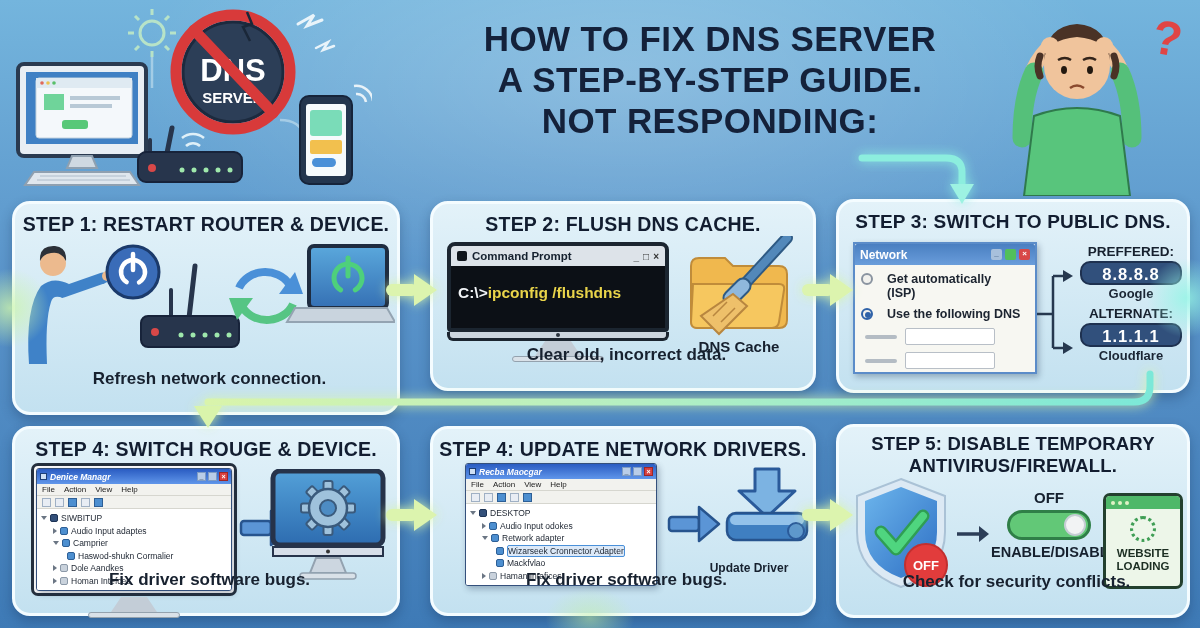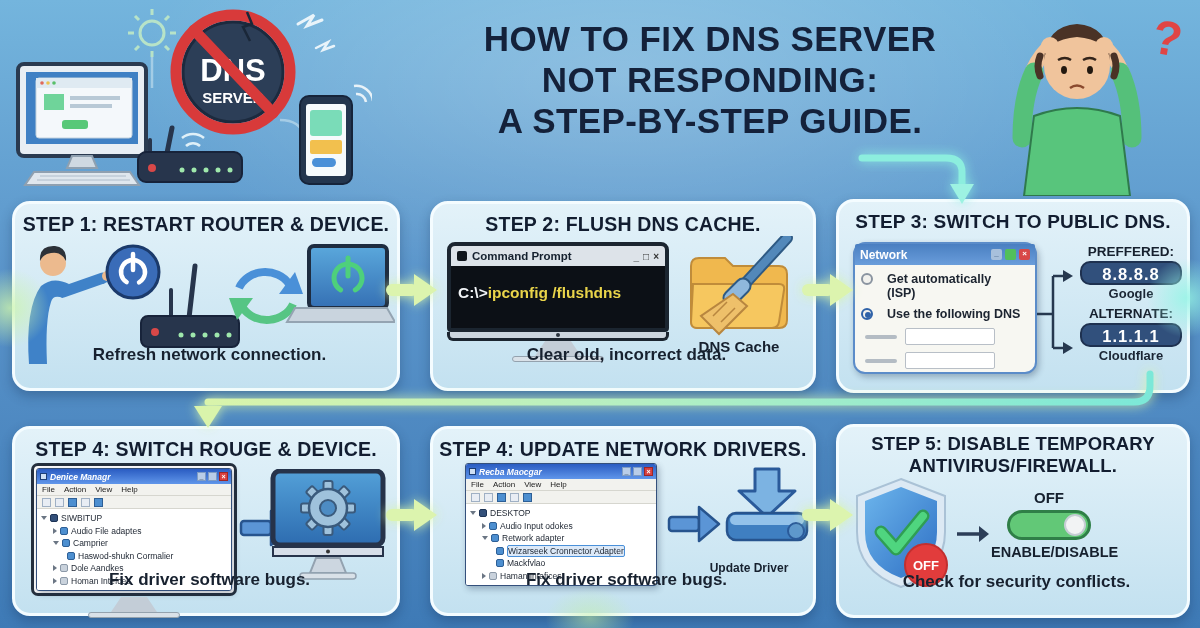--- a/index.html
+++ b/index.html
@@ -30,21 +30,21 @@
   .cmd-btns{font-size:10px;font-weight:700;color:#333;display:flex;gap:4px;}
   .cmd-body{height:62px;padding:18px 7px 0;font-size:15.5px;font-weight:700;white-space:nowrap;}
   .cmd-prompt{color:#f2f5f8;}
   .cmd-cmd{color:#e9d44a;}
   .mon-chin{height:9px;background:#ccd6df;border:3px solid #1b2530;border-top:none;border-radius:0 0 6px 6px;position:relative;}
   .mon-chin i{position:absolute;left:50%;top:1px;width:4px;height:4px;margin-left:-2px;background:#2a333e;border-radius:50%;}
   .mon-stand{width:46px;height:15px;margin:0 auto;background:#c3cdd7;clip-path:polygon(22% 0,78% 0,100% 100%,0 100%);}
   .mon-base{width:92px;height:6px;margin:0 auto;background:#d9e1e8;border:1.5px solid #94a2ae;border-radius:4px;}
   .dns-cache-label{position:absolute;left:246px;top:134px;width:120px;text-align:center;font-size:15px;font-weight:800;color:#16202e;}
   
-  .net-dialog{position:absolute;left:14px;top:40px;width:184px;height:132px;border:2px solid #5b8cc9;border-radius:12px;
+  .net-dialog{position:absolute;left:14px;top:40px;width:184px;height:132px;border:2px solid #5b8cc9;border-radius:0;
     background:#f7f7f2;box-shadow:2px 3px 6px rgba(20,40,70,.3);}
   .net-titlebar{height:21px;background:linear-gradient(180deg,#4a7fc1,#699ddb);display:flex;align-items:center;padding:0 5px;border-radius:2px 2px 0 0;}
   .net-title{color:#fff;font-size:12px;font-weight:700;flex:1;}
   .net-btns{display:flex;gap:3px;}
   .net-btn{width:11px;height:11px;border-radius:2px;font-size:8px;line-height:10px;text-align:center;color:#fff;font-weight:700;}
   .net-btn.min{background:#a8c0dc;color:#2c4precision;color:#2c4a6e;}
   .net-btn.max{background:#52c05a;}
   .net-btn.close{background:#d84848;}
   .net-body{padding:7px 6px 0;}
   .radio-row{display:flex;align-items:flex-start;gap:6px;}
@@ -95,22 +95,22 @@
   .spinner{width:26px;height:26px;margin:7px auto 5px;border:3.5px dotted #3f9e55;border-radius:50%;}
   .web-text{text-align:center;font-size:11.5px;line-height:13px;font-weight:800;color:#1c2e22;}
 </style>
 </head>
 <body>
 
 <div class="canvas">
 
   <div class="main-title">
     <span>HOW TO FIX DNS SERVER</span>
+    <span>A STEP-BY-STEP GUIDE.</span>
     <span>NOT RESPONDING:</span>
-    <span>A STEP-BY-STEP GUIDE.</span>
   </div>
 
   <svg style="position:absolute;left:0;top:0;z-index:1" width="372" height="196" viewBox="0 0 372 196">
     <defs>
       <linearGradient id="scr" x1="0" y1="0" x2="0" y2="1">
           <stop offset="0" stop-color="#5aa8dc"></stop>
           <stop offset="1" stop-color="#3570b4"></stop>
         </linearGradient>
     </defs>
 
@@ -192,21 +192,21 @@
       <ellipse cx="118" cy="66" rx="3" ry="4" fill="#22180f"></ellipse>
     <path d="M98,84 q7,-5 14,0" stroke="#8a4a2e" stroke-width="2.5" fill="none"></path>
     <text x="178" y="48" font-size="48" font-weight="800" fill="#e04545" transform="rotate(10 178 48)">?</text>
   </svg>
 
   <svg class="glow-arrow glow-teal" style="left:858px;top:140px" width="140" height="68" viewBox="0 0 140 68">
     <path d="M4,18 H88 Q104,18 104,32 V44" stroke="#8ceede" stroke-width="7" fill="none" stroke-linecap="round"></path>
     <polygon points="92,44 116,44 104,64" fill="#9df2e2"></polygon>
   </svg>
 
-  <section class="card" style="left:12px;top:201px;width:388px;height:190px">
+  <section class="card" style="left:12px;top:201px;width:388px;height:214px">
     <h2 class="card-title">STEP 1: RESTART ROUTER &amp; DEVICE.</h2>
     <svg style="position:absolute;left:8px;top:34px" width="372" height="126" viewBox="0 0 372 126">
       <defs>
           <linearGradient id="lapg" x1="0" y1="0" x2="0" y2="1">
             <stop offset="0" stop-color="#5aa8dc"></stop>
             <stop offset="1" stop-color="#3570b4"></stop>
           </linearGradient>
         </defs>
 
       <g>
@@ -373,21 +373,21 @@
           </div>
           <div class="dm-tree">
             <div class="tr l0">
                 <i class="tw open"></i>
                 <b class="ti dark"></b>
                 <span class="tl">SIWBITUP</span>
               </div>
             <div class="tr l1">
                 <i class="tw"></i>
                 <b class="ti"></b>
-                <span class="tl">Audio File adaptes</span>
+                <span class="tl">Audio Input adaptes</span>
               </div>
             <div class="tr l1">
                 <i class="tw open"></i>
                 <b class="ti"></b>
                 <span class="tl">Camprier</span>
               </div>
             <div class="tr l2">
                 <b class="ti"></b>
                 <span class="tl">Haswod-shukn Cormalier</span>
               </div>
@@ -540,20 +540,32 @@
       <line x1="2" y1="11" x2="24" y2="11" stroke="#2c3e58" stroke-width="3.5"></line>
       <polygon points="24,3 34,11 24,19" fill="#2c3e58"></polygon>
     </svg>
     <div class="toggle-col">
       <div class="toggle-top">OFF</div>
       <div class="toggle">
           <i></i>
         </div>
       <div class="toggle-bottom">ENABLE/DISABLE</div>
     </div>
+    <div class="web-win">
+      <div class="web-bar">
+          <i></i>
+          <i></i>
+          <i></i>
+        </div>
+      <div class="spinner"></div>
+      <div class="web-text">
+        <span>WEBSITE</span><br>
+        <span>LOADING</span>
+      </div>
+    </div>
     <p class="card-caption">Check for security conflicts.</p>
   </section>
 
   <svg class="glow-arrow" style="left:384px;top:272px" width="54" height="36" viewBox="0 0 54 36">
     <rect x="2" y="12" width="32" height="12" rx="6" fill="#dcf4ae"></rect>
     <polygon points="30,2 53,18 30,34" fill="#dcf4ae"></polygon>
   </svg>
   <svg class="glow-arrow" style="left:800px;top:272px" width="54" height="36" viewBox="0 0 54 36">
     <rect x="2" y="12" width="32" height="12" rx="6" fill="#dcf4ae"></rect>
     <polygon points="30,2 53,18 30,34" fill="#dcf4ae"></polygon>

